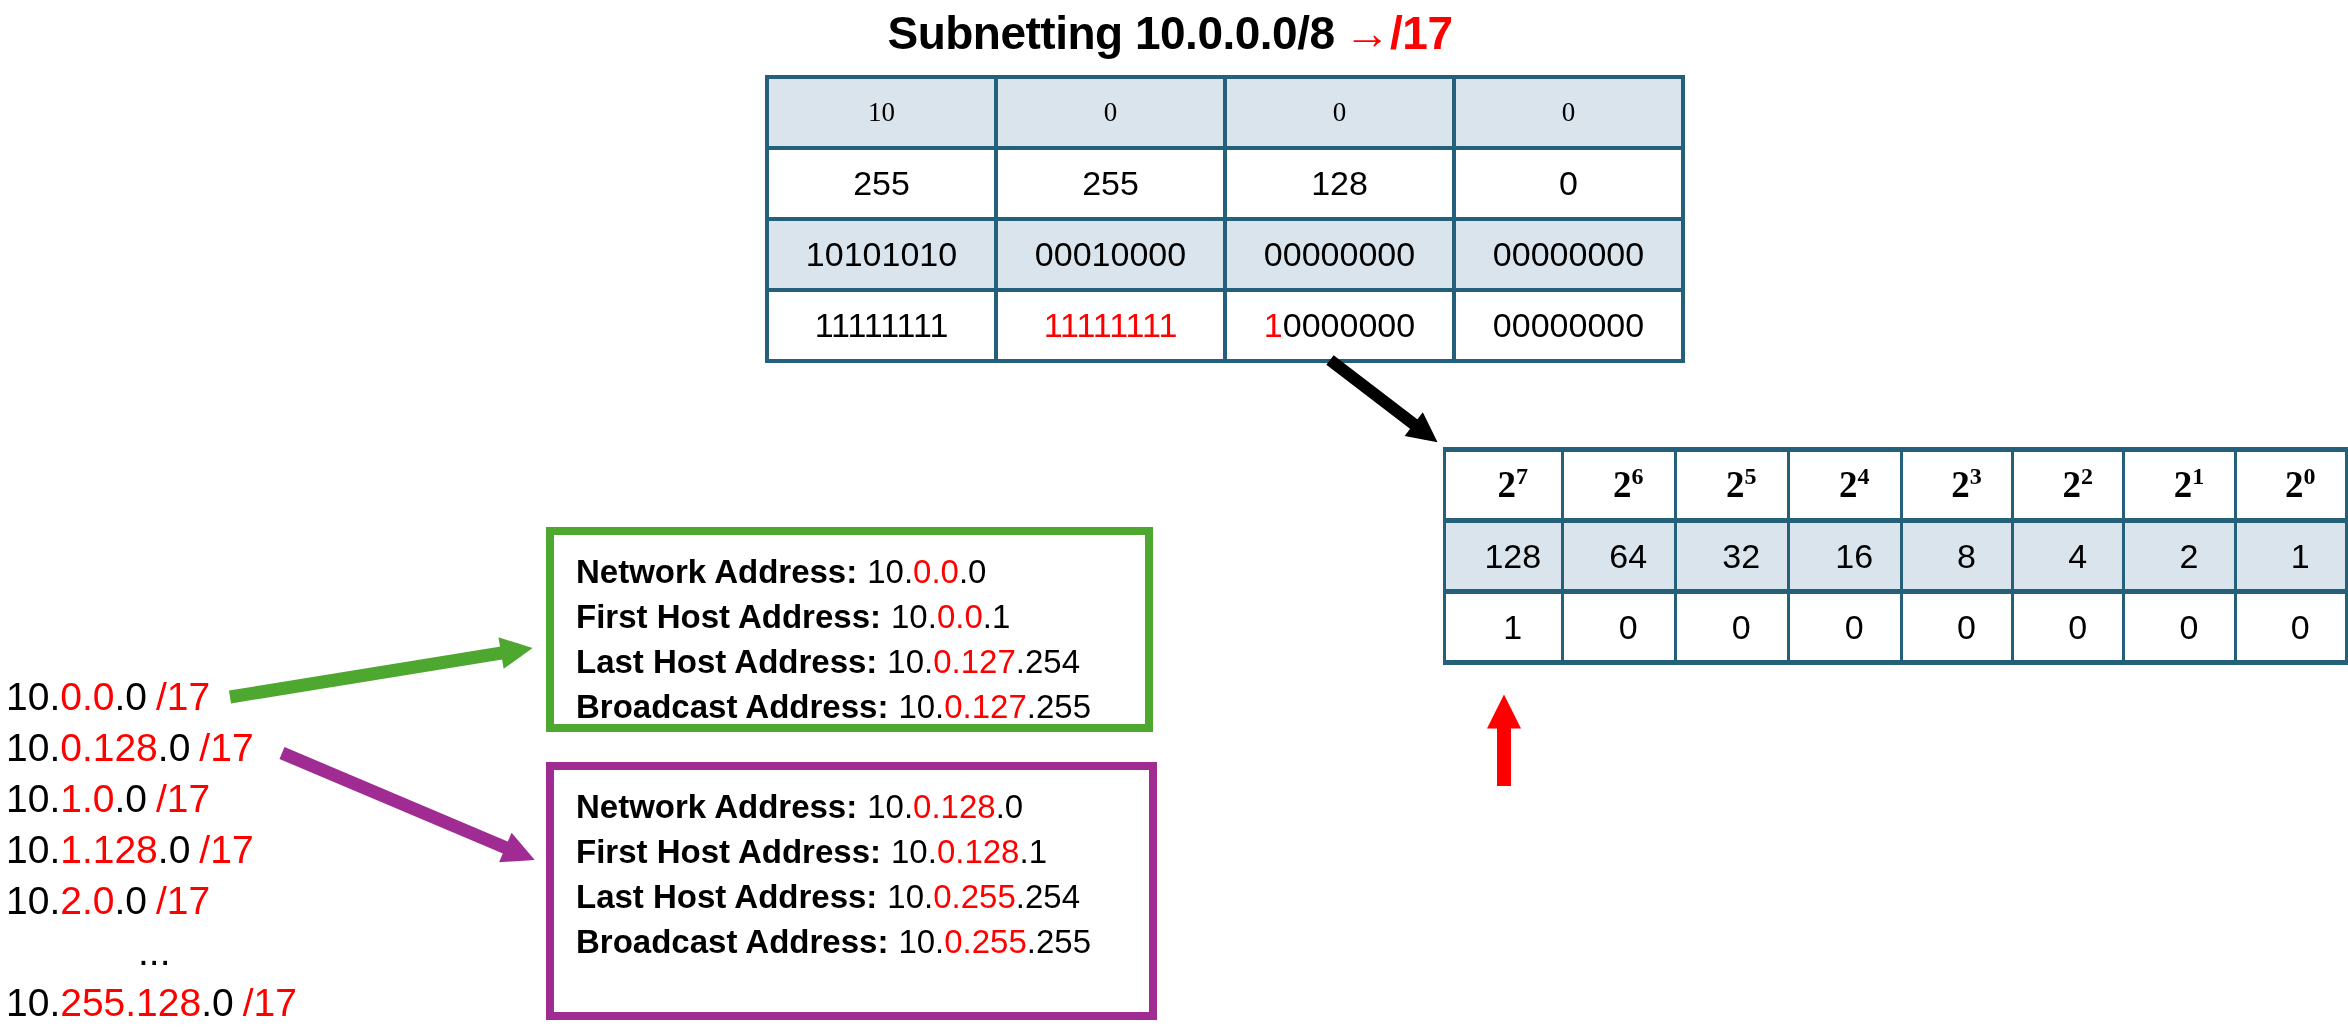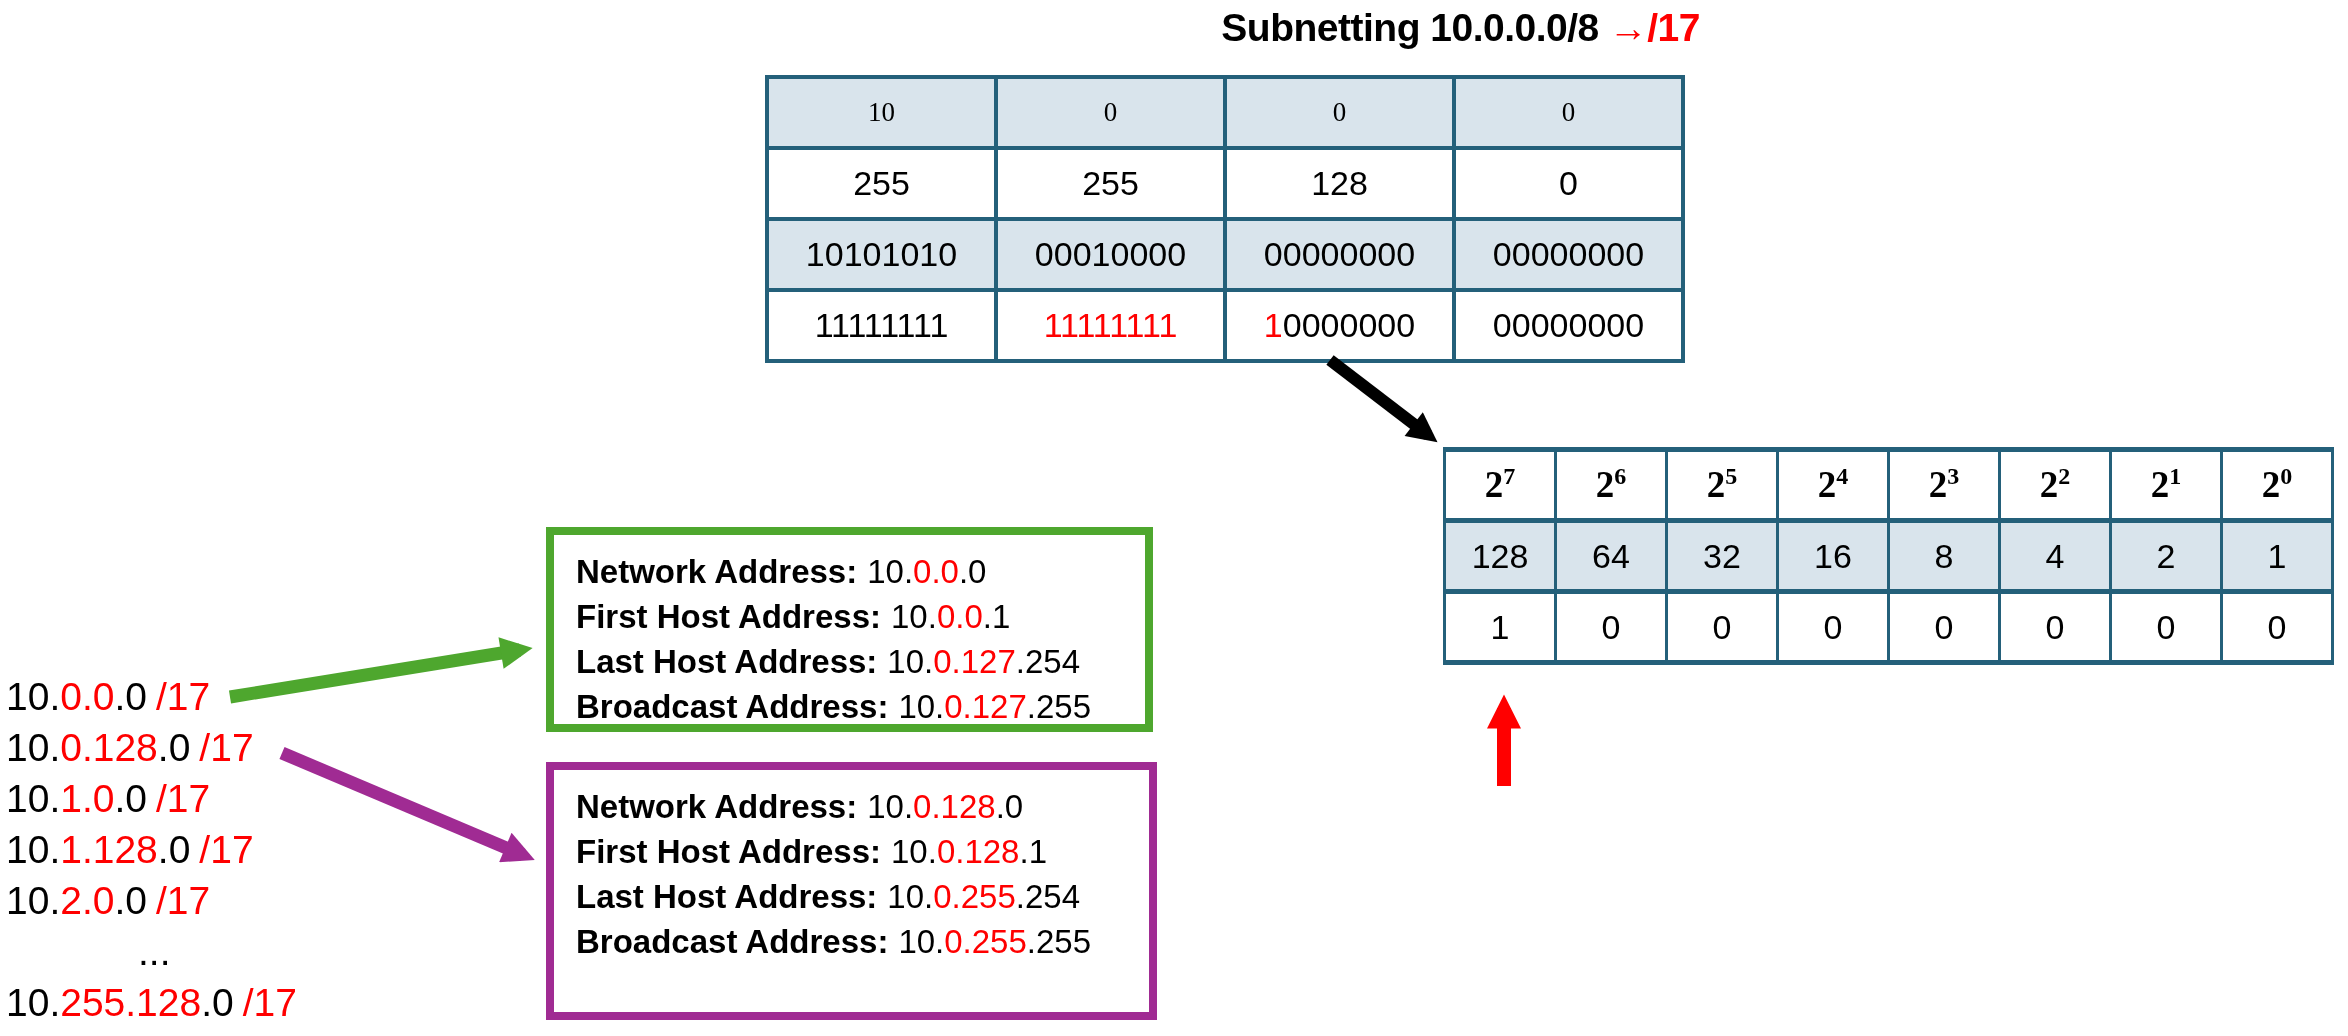--- a/index.html
+++ b/index.html
@@ -4,40 +4,40 @@
 <style>
   html,body{margin:0;padding:0;}
   body{
     width:2348px;height:1036px;position:relative;background:#ffffff;
     font-family:"Liberation Sans",sans-serif;overflow:hidden;
   }
   .red{color:#FF0000;}
 
   
   .title{
-    position:absolute;left:640px;top:6px;width:1060px;text-align:right;
-    font-size:39px;font-weight:700;color:#000;letter-spacing:-0.5px;white-space:nowrap;
+    position:absolute;left:640px;top:6px;width:1060px;text-align:center;
+    font-size:46px;font-weight:700;color:#000;letter-spacing:-0.5px;white-space:nowrap;
   }
   .title .arrow-part{color:#FF0000;margin-left:10px;}
 
   
   table{border-collapse:collapse;table-layout:fixed;}
   td{padding:0;text-align:center;vertical-align:middle;white-space:nowrap;background:#fff;}
 
   .top-table{position:absolute;left:765px;top:75px;}
   .top-table td{
     width:225px;height:67px;border:4px solid #24607A;font-size:34px;color:#000;
   }
   .top-table tr.shade td{background:#D9E4EC;}
   .top-table tr.serif-row td{font-family:"Liberation Serif",serif;font-size:27px;}
 
   .powers-table{position:absolute;left:1443px;top:447px;}
   .powers-table td{
     width:108px;height:66px;border:3px solid #24607A;border-top-width:5px;border-bottom-width:5px;
-    font-size:34px;color:#000;
+    font-size:34px;color:#000;padding-left:19px;
   }
   .powers-table tr.head-row td{font-family:"Liberation Serif",serif;font-weight:700;font-size:37px;}
   .powers-table tr.head-row sup{font-size:24px;}
   .powers-table tr.shade td{background:#D9E4EC;}
 
   
   .subnet-list{
     position:absolute;left:6px;top:671px;font-size:39px;line-height:51px;color:#000;white-space:nowrap;
   }
   .subnet-list .cidr{margin-left:9px;}

